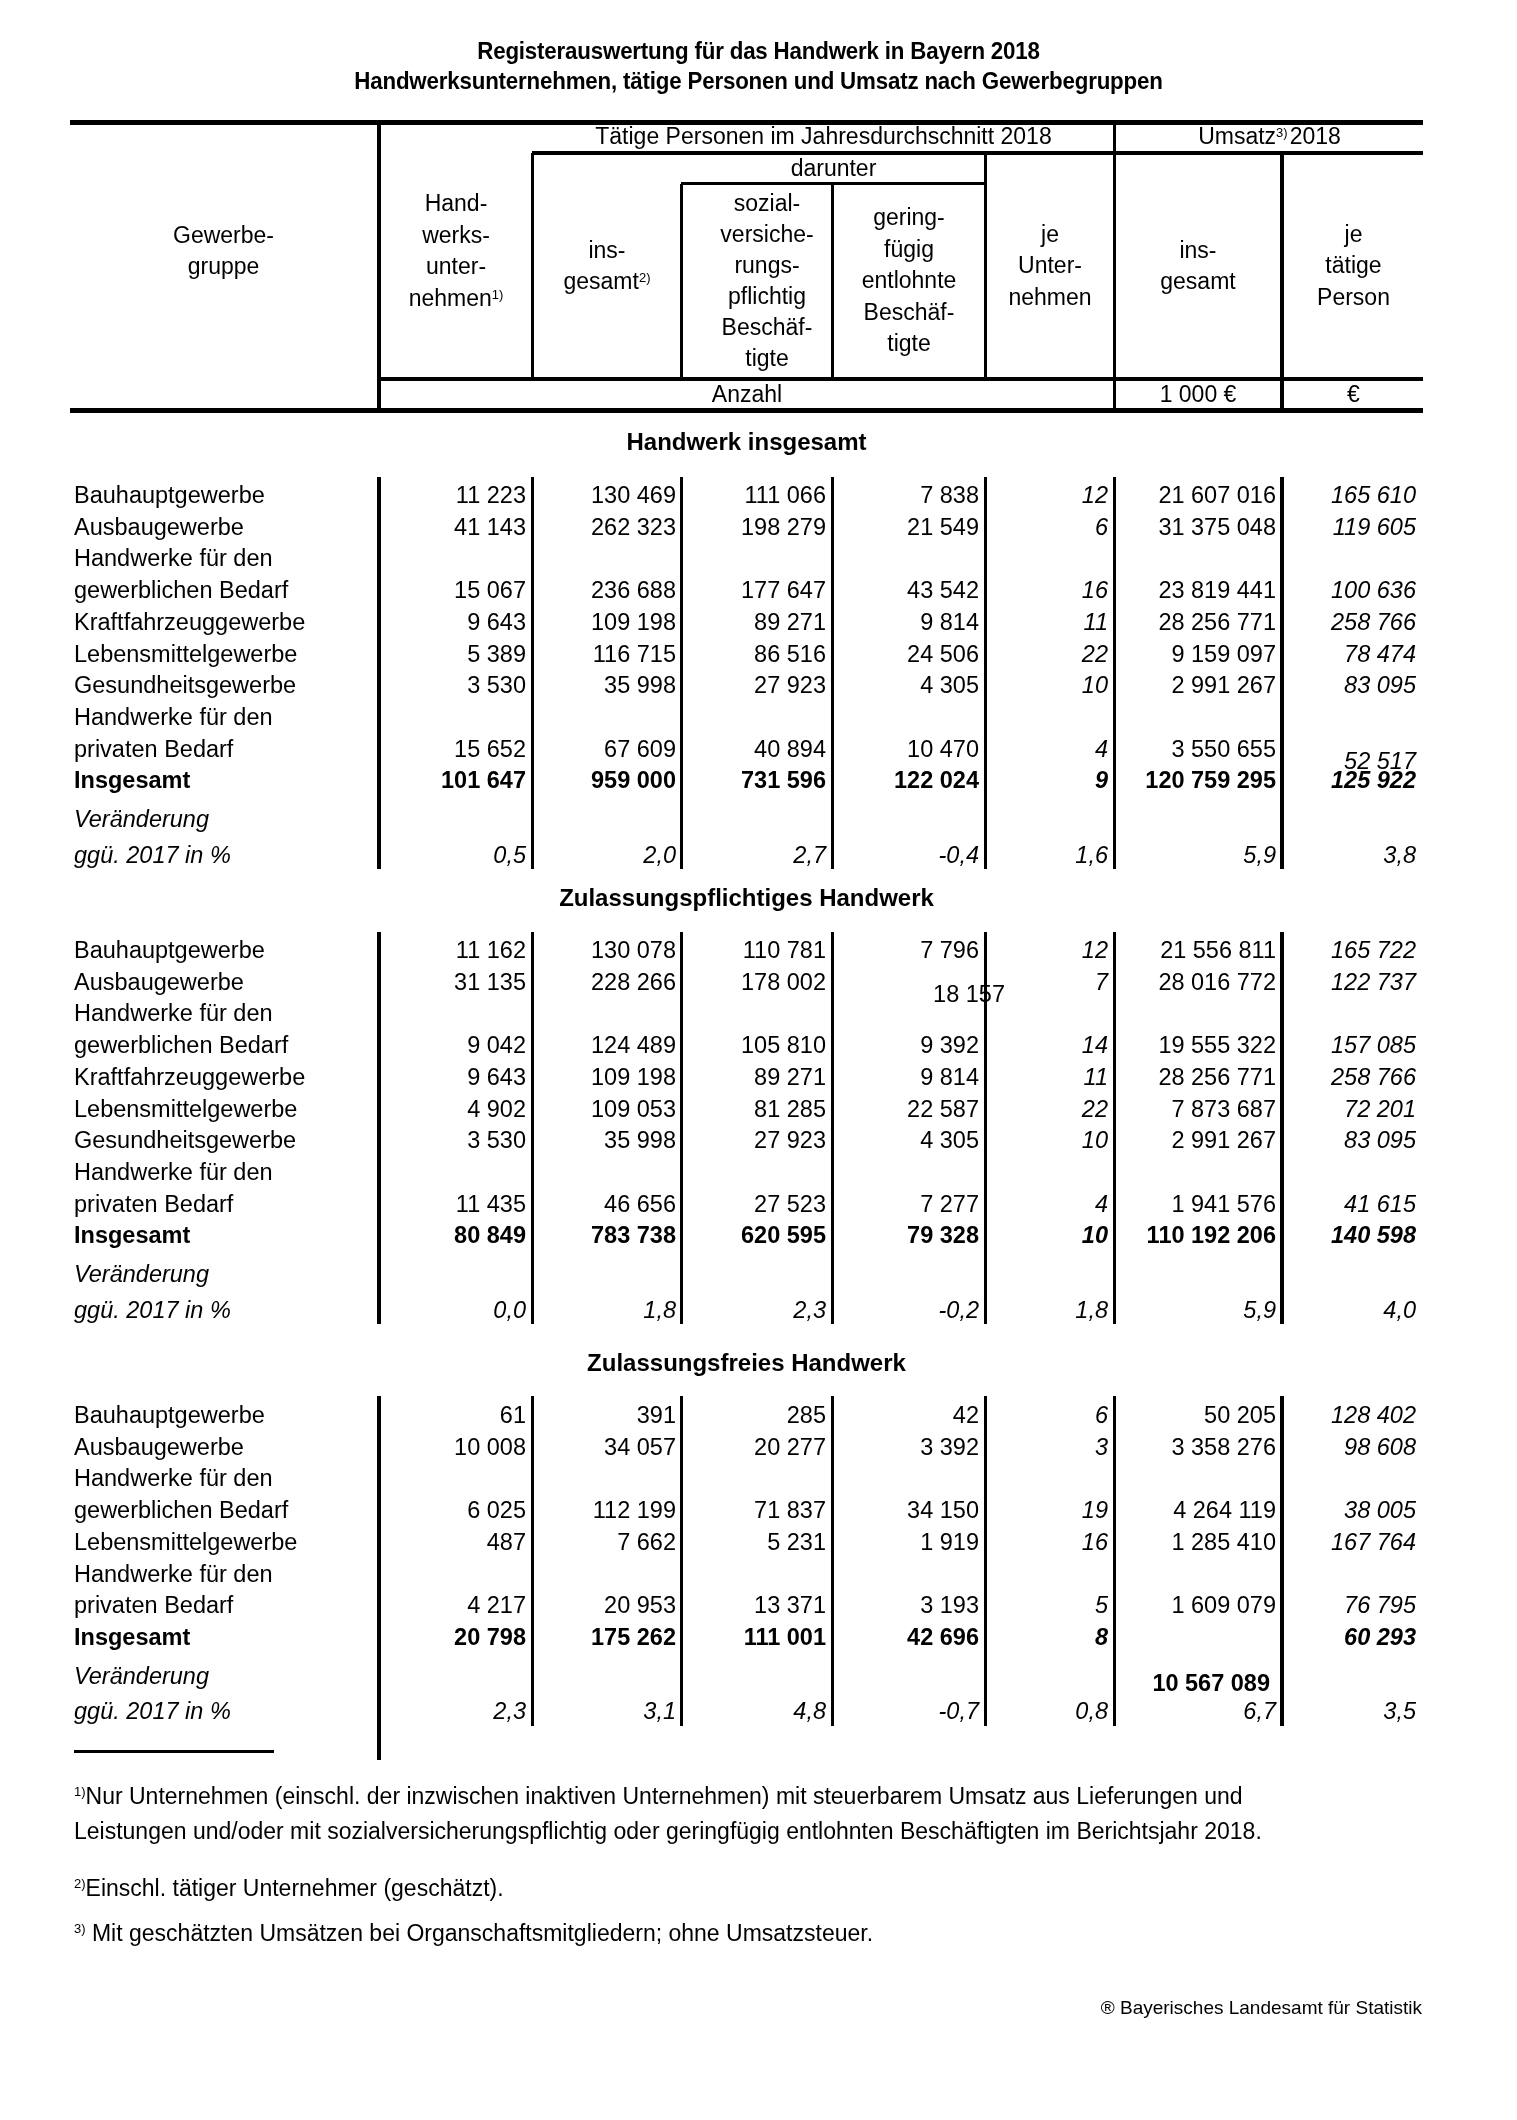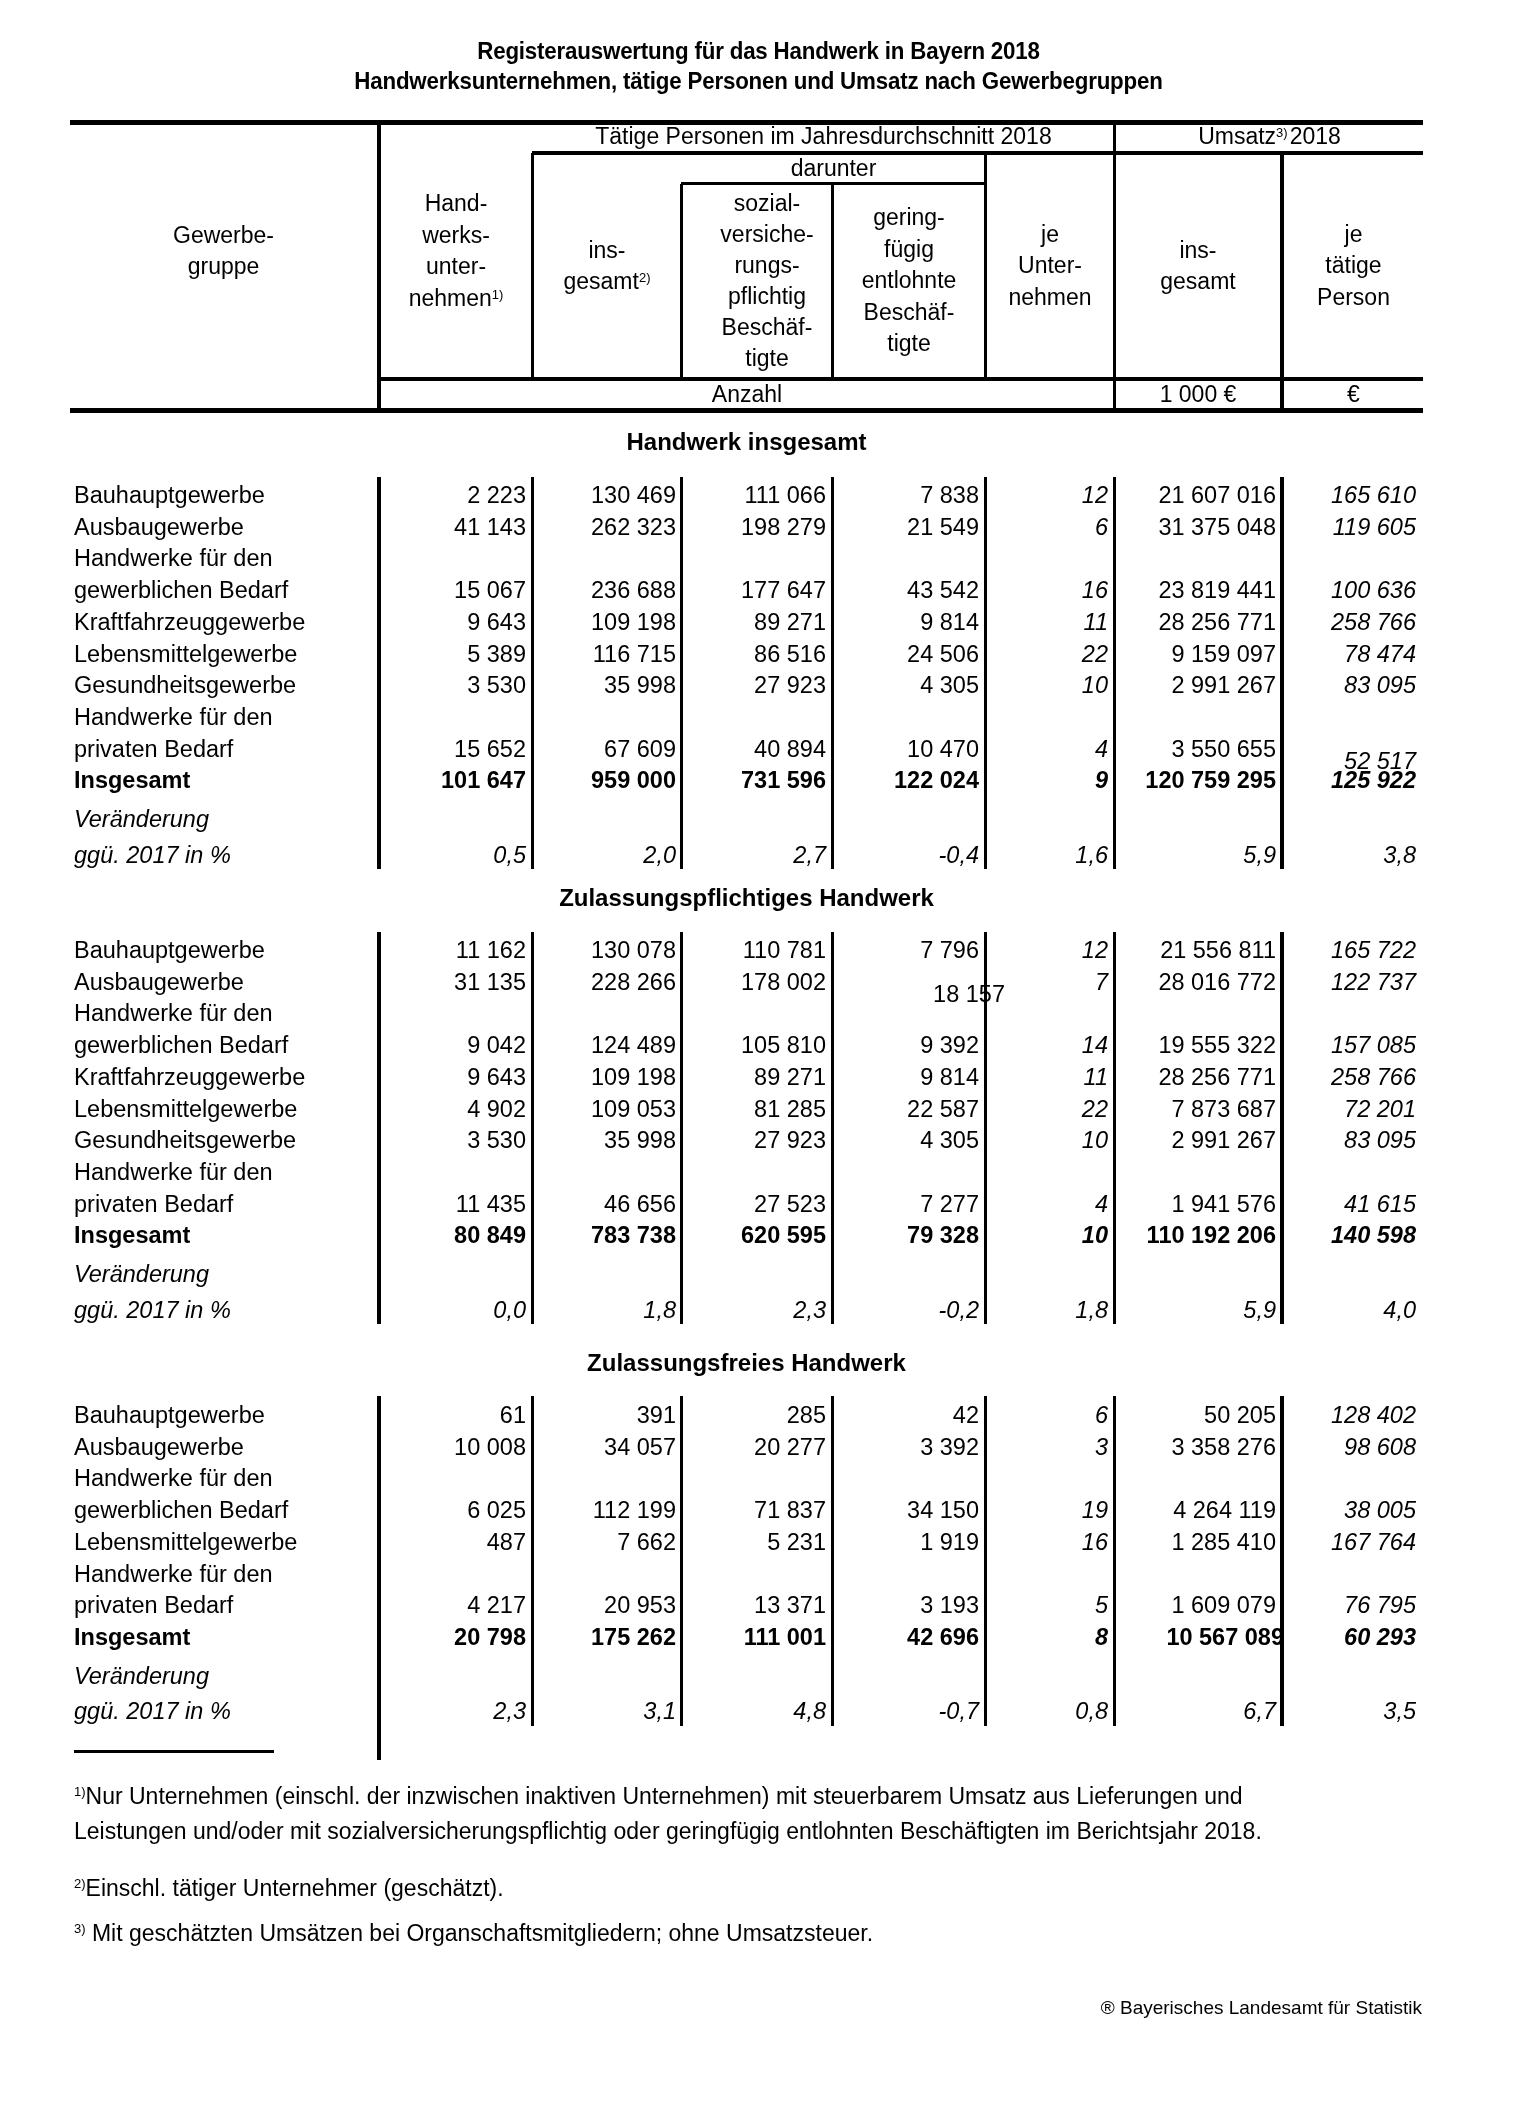--- a/index.html
+++ b/index.html
@@ -95,21 +95,21 @@
   <div class="hdr" style="left:381px; top:381px; width:732px; height:27px;">Anzahl</div>
   <div class="hdr" style="left:1116px; top:381px; width:164px; height:27px;">1 000 €</div>
   <div class="hdr" style="left:1284px; top:381px; width:139px; height:27px;">€</div>
 </div>
 
 <div id="table-body">
     <div>
       <div class="sec-title" style="top: 427px;">Handwerk insgesamt</div>
       <div class="row" style="top: 480px;">
         <span class="lbl">Bauhauptgewerbe</span>
-        <span class="cell" style="right: 991px;">2 223</span>
+        <span class="cell" style="right: 991px;">11 223</span>
         <span class="cell" style="right: 841px;">130 469</span>
         <span class="cell" style="right: 691px;">111 066</span>
         <span class="cell" style="right: 538px;">7 838</span>
         <span class="cell it" style="right: 409px;">12</span>
         <span class="cell" style="right: 241px;">21 607 016</span>
         <span class="cell it" style="right: 101px;">165 610</span>
       </div>
       <div class="row" style="top: 511.7px;">
         <span class="lbl">Ausbaugewerbe</span>
         <span class="cell" style="right: 991px;">41 143</span>
@@ -374,21 +374,21 @@
         <span class="cell" style="right: 241px;">1 609 079</span>
         <span class="cell it" style="right: 101px;">76 795</span>
       </div>
       <div class="row" style="top: 1621.9px;">
         <span class="lbl bold">Insgesamt</span>
         <span class="cell bold" style="right: 991px;">20 798</span>
         <span class="cell bold" style="right: 841px;">175 262</span>
         <span class="cell bold" style="right: 691px;">111 001</span>
         <span class="cell bold" style="right: 538px;">42 696</span>
         <span class="cell it bold" style="right: 409px;">8</span>
-        <span class="cell bold" style="right: 233px;">10 567 089</span>
+        <span class="cell bold" style="right: 247px; margin-top: 46px;">10 567 089</span>
         <span class="cell it bold" style="right: 101px;">60 293</span>
       </div>
       <div class="row" style="top: 1660.6px;">
         <span class="lbl it">Veränderung</span>
       </div>
       <div class="row" style="top: 1696.3px;">
         <span class="lbl it">ggü. 2017 in %</span>
         <span class="cell it" style="right: 991px;">2,3</span>
         <span class="cell it" style="right: 841px;">3,1</span>
         <span class="cell it" style="right: 691px;">4,8</span>

